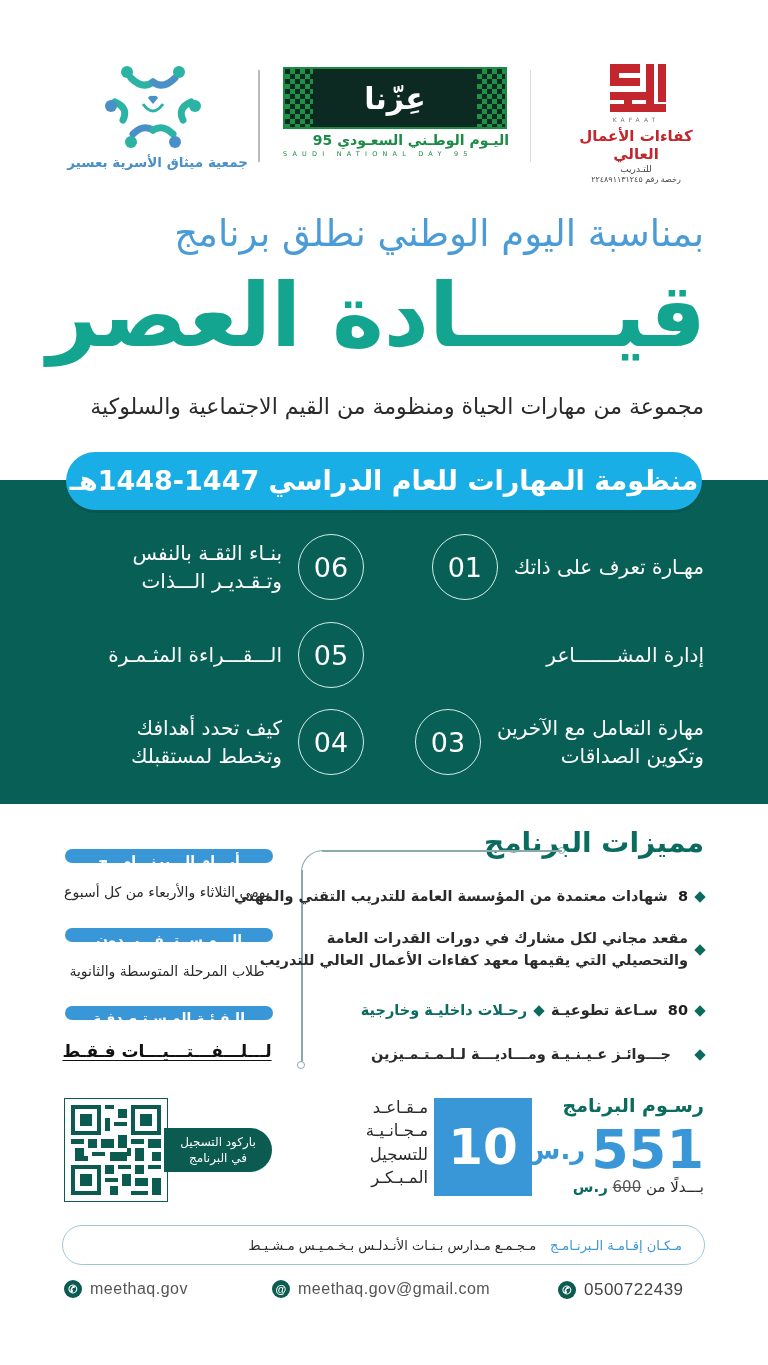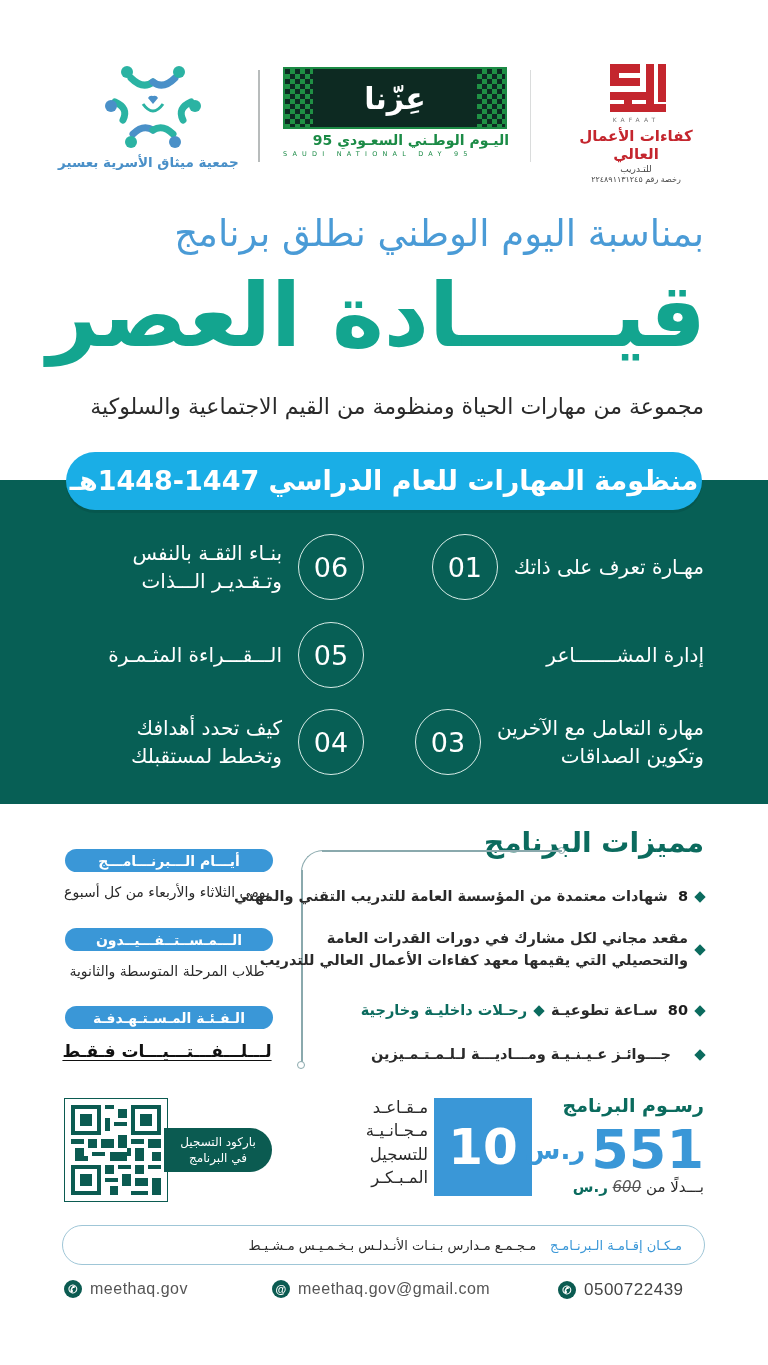--- a/index.html
+++ b/index.html
@@ -2,21 +2,21 @@
 <html lang="ar"><head>
 <meta charset="utf-8">
 <style>
   * { box-sizing: border-box; margin: 0; padding: 0; }
   html, body { width: 768px; height: 1365px; background: #ffffff; overflow: hidden; }
   body { font-family: "DejaVu Sans", sans-serif; position: relative; color: #1f2a2a; }
   .abs { position: absolute; }
   .rtl { direction: rtl; }
 
   
-  .logo-meethaq { left: 58px; top: 60px; width: 190px; height: 112px; text-align: left; }
+  .logo-meethaq { left: 58px; top: 60px; width: 190px; height: 112px; text-align: right; }
   .logo-meethaq svg { display: block; margin: 0 auto; }
   .logo-meethaq .cap { font-size: 13.5px; color: #4a90c8; font-weight: bold; margin-top: 4px; }
   .divider-v { width: 2px; background: #b8bcbc; }
   .logo-nd { left: 283px; top: 67px; width: 226px; height: 98px; }
   .nd-box { width: 224px; height: 62px; background: #0d2a22; border: 2px solid #1c8a45; position: relative; overflow: hidden; }
   .nd-check { position: absolute; top: 0; bottom: 0; width: 28px;
     background-image: linear-gradient(45deg,#23a24a 25%,transparent 25%,transparent 75%,#23a24a 75%),
                       linear-gradient(45deg,#23a24a 25%,transparent 25%,transparent 75%,#23a24a 75%);
     background-size: 10px 10px; background-position: 0 0,5px 5px; opacity: .85; }
   .nd-title { position: absolute; left: 30px; right: 30px; top: 6px; text-align: center; color: #ffffff; font-size: 30px; font-weight: bold; line-height: 48px; }
@@ -49,34 +49,34 @@
   .feat-corner { left: 301px; top: 850px; width: 22px; height: 22px; border-top: 1.5px solid #8aa9ad; border-left: 1.5px solid #8aa9ad; border-top-left-radius: 22px; }
   .feat-dot-end { left: 297px; top: 1061px; width: 8px; height: 8px; border-radius: 50%; border: 1.5px solid #8aa9ad; background: #fff; }
   .feat-dot-start { left: 558px; top: 847px; width: 7px; height: 7px; border-radius: 50%; border: 1.5px solid #8aa9ad; background: #fff; }
   .feat { right: 64px; width: 400px; display: flex; flex-direction: row-reverse; align-items: center; gap: 8px; font-size: 14.5px; color: #2a2a2a; line-height: 1.5; }
   .feat .dia { flex: 0 0 auto; width: 8px; height: 8px; background: #0b6b5e; transform: rotate(45deg); }
   .feat .t { white-space: nowrap; font-weight: bold; }
   .feat b { color: #1d1d1d; }
   .feat .teal { color: #0b6b5e; }
 
   
-  .info-pill { left: 65px; width: 208px; height: 23px; border-radius: 13px; background: #3a97d7; color: #fff; font-size: 14px; text-align: center; line-height: 25px; white-space: nowrap; font-weight: bold; }
+  .info-pill { left: 65px; width: 208px; height: 14px; border-radius: 13px; background: #3a97d7; color: #fff; font-size: 14px; text-align: center; line-height: 25px; white-space: nowrap; font-weight: bold; }
   .info-val { left: 60px; width: 214px; font-size: 14px; color: #2a2a2a; text-align: center; white-space: nowrap; }
   .info-val.strong { font-size: 17px; color: #111; font-weight: bold; letter-spacing: 1px; }
 
   
   .qr { left: 64px; top: 1098px; width: 104px; height: 104px; border: 1.5px solid #0b5b51; background: #fff; padding: 6px; }
   .qr-tag { left: 164px; top: 1128px; width: 108px; height: 44px; background: #0b5b51; color: #fff; font-size: 12px; line-height: 1.35; text-align: center; border-radius: 0 22px 22px 0; display: flex; align-items: center; justify-content: center; padding: 0 6px; }
   .seats-text { left: 318px; top: 1096px; width: 110px; font-size: 16.5px; color: #2a2a2a; text-align: right; line-height: 1.42; }
   .seats-box { left: 434px; top: 1098px; width: 98px; height: 98px; background: #3a97d7; color: #fff; font-size: 50px; font-weight: bold; display: flex; align-items: center; justify-content: center; font-family: "DejaVu Sans", sans-serif; }
   .fee-label { right: 64px; top: 1094px; font-size: 19px; color: #0b6b5e; font-weight: bold; white-space: nowrap; }
   .fee-amount { right: 64px; top: 1118px; font-size: 54px; color: #3a97d7; font-weight: bold; white-space: nowrap; font-family: "DejaVu Sans", sans-serif; display: flex; align-items: center; gap: 6px; }
   .fee-amount .cur { font-size: 26px; color: #3a97d7; }
   .fee-old { right: 64px; top: 1178px; font-size: 15px; color: #2a2a2a; white-space: nowrap; }
-  .fee-old s { color: #555; font-style: italic; }
+  .fee-old s { color: #555; }
   .fee-old .cur { color: #0b6b5e; font-weight: bold; }
 
   
   .loc { left: 62px; top: 1225px; width: 643px; height: 40px; border: 1.5px solid #9fc6d7; border-radius: 20px; display: flex; align-items: center; justify-content: flex-start; flex-direction: row-reverse; padding: 0 22px; gap: 14px; white-space: nowrap; font-size: 13px; }
   .loc .lbl { color: #3a97d7; }
   .loc .val { color: #2a2a2a; }
 
   
   .contact { top: 1280px; display: flex; align-items: center; gap: 8px; font-size: 16px; color: #555; white-space: nowrap; font-family: "Liberation Sans", sans-serif; letter-spacing: .5px; }
   .contact .ic { width: 18px; height: 18px; border-radius: 50%; background: #0b5b51; color: #fff; font-size: 11px; display: flex; align-items: center; justify-content: center; font-weight: bold; }

